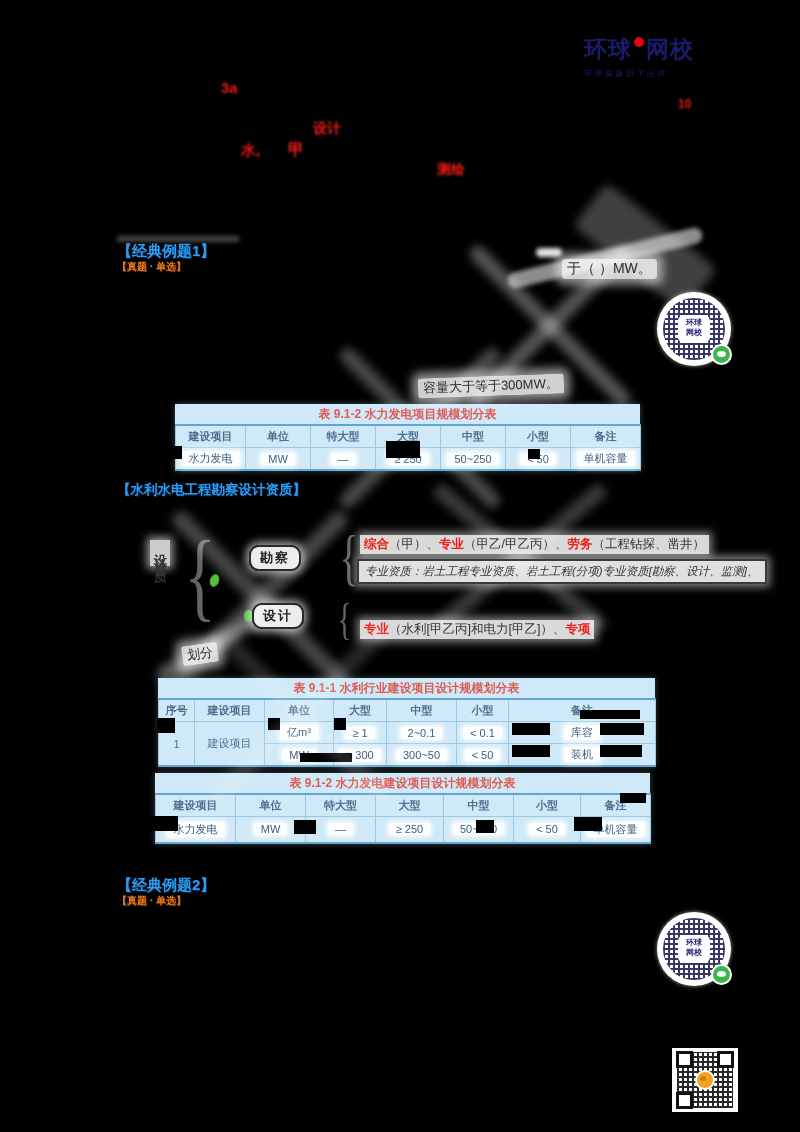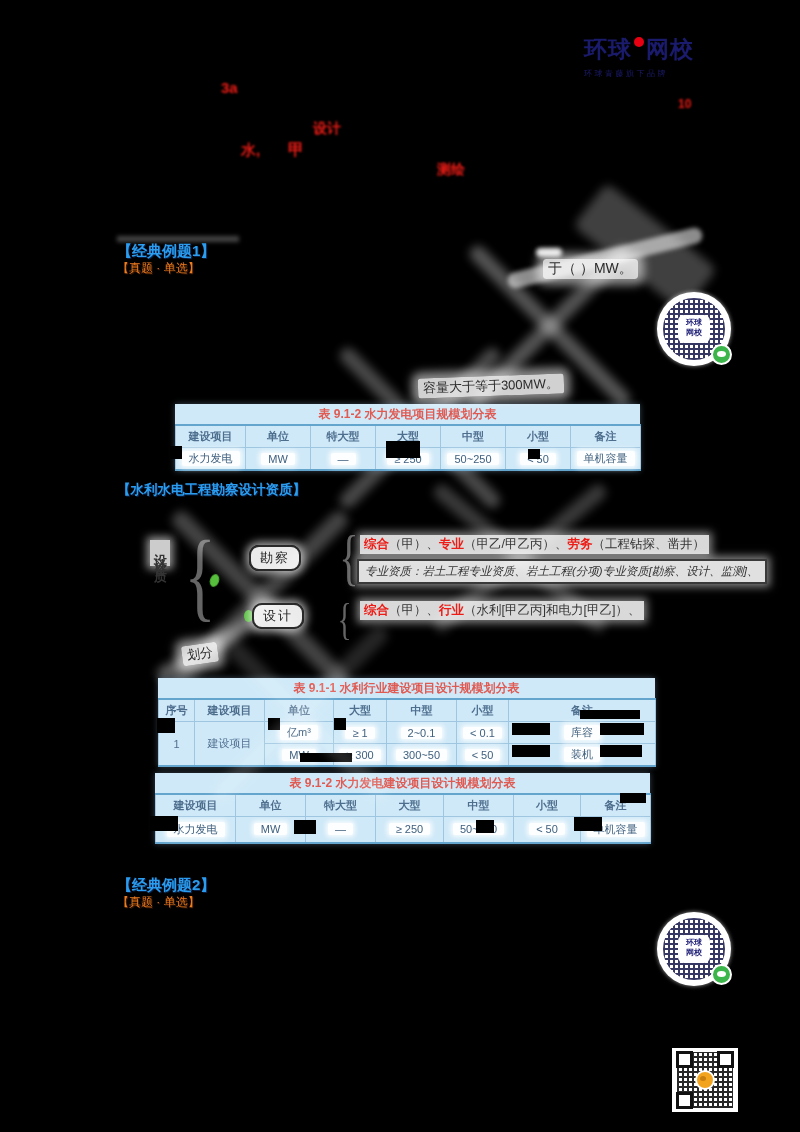--- a/index.html
+++ b/index.html
@@ -18,21 +18,21 @@
   .logo-line{font-size:23px;font-weight:bold;color:var(--navy);letter-spacing:1px;white-space:nowrap;}
   .logo-dot{display:inline-block;width:10px;height:10px;border-radius:50%;background:#e60012;margin:0 2px 10px 2px;}
   .logo-tagline{font-size:8px;color:var(--navy);letter-spacing:2.5px;margin-top:3px;white-space:nowrap;}
 
   
   .rmark{position:absolute;color:var(--red);font-weight:bold;filter:blur(1.2px);z-index:6;white-space:nowrap;}
 
   
   .h-blue{position:absolute;color:var(--blue);font-weight:bold;font-size:15px;z-index:3;
           text-shadow:1px 1px 0 rgba(10,35,80,.85);white-space:nowrap;}
-  .h-orange{position:absolute;color:var(--orange);font-weight:normal;font-size:12px;z-index:3;
+  .h-orange{position:absolute;color:var(--orange);font-weight:bold;font-size:10px;z-index:3;
           text-shadow:1px 1px 0 rgba(90,35,5,.7);white-space:nowrap;}
   .smudge{position:absolute;background:rgba(150,150,150,.45);filter:blur(2px);z-index:2;}
 
   
   .frag{position:absolute;color:#2b2b2b;z-index:3;white-space:nowrap;
         background:rgba(255,255,255,.82);padding:1px 5px;border-radius:3px;
         box-shadow:0 0 10px 6px rgba(255,255,255,.55);}
 
   
   .doc-table{position:absolute;background:var(--table_bg);z-index:2;box-shadow:0 0 6px rgba(160,200,230,.35);}
@@ -44,21 +44,21 @@
   .pill{display:inline-block;background:#fcfeff;border-radius:2px;padding:0 7px;color:#40607e;
         box-shadow:0 0 5px 2px rgba(255,255,255,.85);white-space:nowrap;}
 
   
   .vlabel{position:absolute;writing-mode:vertical-rl;letter-spacing:5px;font-size:13px;font-weight:bold;
         color:#333;background:rgba(255,255,255,.8);padding:3px 1px;z-index:2;
         box-shadow:0 0 8px 3px rgba(255,255,255,.6);}
   .brace{position:absolute;color:rgba(225,225,225,.45);font-family:"Liberation Serif",serif;z-index:2;
         transform:scaleX(.65);pointer-events:none;}
   .tag-box{position:absolute;border:2px solid #2a2a2a;background:rgba(255,255,255,.92);border-radius:10px;
-        padding:2px 9px;font-size:13px;font-weight:normal;color:#222;letter-spacing:2px;z-index:3;
+        padding:2px 9px;font-size:13px;font-weight:bold;color:#222;letter-spacing:2px;z-index:3;
         box-shadow:0 0 9px 3px rgba(255,255,255,.65);}
   .dline{position:absolute;font-size:12.5px;z-index:3;white-space:nowrap;background:rgba(255,255,255,.85);
         padding:1px 4px;box-shadow:0 0 8px 3px rgba(255,255,255,.5);}
   .dbox{position:absolute;border:2px solid #3a3a3a;background:rgba(255,255,255,.88);z-index:3;
         font-size:11.5px;line-height:17px;color:#333;padding:2px 6px;white-space:nowrap;
         box-shadow:0 0 8px 3px rgba(255,255,255,.5);font-style:italic;}
   .seg-red{color:var(--red);font-weight:bold;}
   .seg-dark{color:#333;}
   .gdot{position:absolute;border-radius:50%;background:var(--green);filter:blur(.6px);z-index:3;}
 
@@ -117,21 +117,21 @@
   <div class="rmark" style="left:221px;top:79px;font-size:15px;">3a</div>
   <div class="rmark" style="left:313px;top:120px;font-size:14px;">设计</div>
   <div class="rmark" style="left:241px;top:141px;font-size:15px;">水,</div>
   <div class="rmark" style="left:288px;top:140px;font-size:16px;">甲</div>
   <div class="rmark" style="left:437px;top:161px;font-size:14px;">测绘</div>
   <div class="rmark" style="left:678px;top:97px;font-size:12px;">10</div>
 
   <div class="smudge" style="left:117px;top:236px;width:122px;height:6px;"></div>
   <div class="h-blue" style="left:117px;top:242px;">【经典例题1】</div>
   <div class="h-orange" style="left:117px;top:260px;">【真题 · 单选】</div>
-  <div class="frag" style="left:543px;top:259px;font-size:14px;">于（  ）MW。</div>
+  <div class="frag" style="left:562px;top:259px;font-size:14px;">于（  ）MW。</div>
   <div class="frag" style="left:418px;top:376px;font-size:13px;transform:rotate(-2deg);">容量大于等于300MW。</div>
 
   <div class="qr-round" style="left:657px;top:292px;">
     <div class="qr-dots"></div>
     <div class="qr-label"><span>环球</span><br><span>网校</span></div>
     <div class="qr-wechat"></div>
   </div>
 
   <div class="doc-table" style="left:175px;top:404px;width:465px;">
     <div class="t-title">表 9.1-2  水力发电项目规模划分表</div>
@@ -177,21 +177,21 @@
   <div class="gdot" style="left:210px;top:574px;width:9px;height:13px;transform:rotate(18deg);"></div>
   <div class="gdot" style="left:244px;top:610px;width:9px;height:12px;"></div>
 
   <div class="tag-box" style="left:249px;top:545px;">勘察</div>
   <div class="dline" style="left:360px;top:535px;"><span class="seg-red">综合</span><span class="seg-dark">（甲）、</span><span class="seg-red">专业</span><span class="seg-dark">（甲乙/甲乙丙）、</span><span class="seg-red">劳务</span><span class="seg-dark">（工程钻探、凿井）</span></div>
   <div class="dbox" style="left:357px;top:559px;">
     <div>专业资质：岩土工程专业资质、岩土工程(分项)专业资质[勘察、设计、监测]、</div>
   </div>
 
   <div class="tag-box" style="left:252px;top:603px;">设计</div>
-  <div class="dline" style="left:360px;top:601px;"><span class="seg-red">综合</span><span class="seg-dark">（甲）、</span><span class="seg-red">行业</span><span class="seg-dark">（水利[甲乙丙]和电力[甲乙]）、</span></div>
+  <div class="dline" style="left:360px;top:620px;"><span class="seg-red">专业</span><span class="seg-dark">（水利[甲乙丙]和电力[甲乙]）、</span><span class="seg-red">专项</span></div>
   <div class="frag" style="left:182px;top:644px;font-size:13px;transform:rotate(-8deg);">划分</div>
 
   <div class="doc-table" style="left:158px;top:678px;width:497px;">
     <div class="t-title">表 9.1-1  水利行业建设项目设计规模划分表</div>
     <table>
       <colgroup>
           <col style="width:36px">
           <col style="width:70px">
           <col style="width:69px">
           <col style="width:53px">

